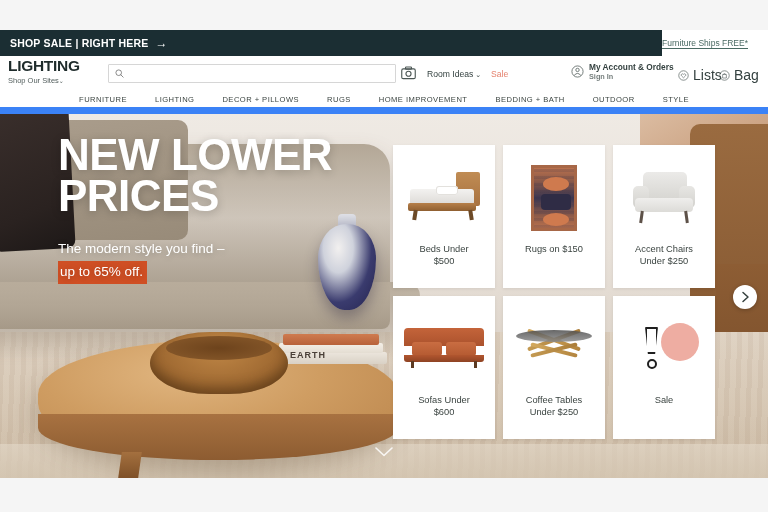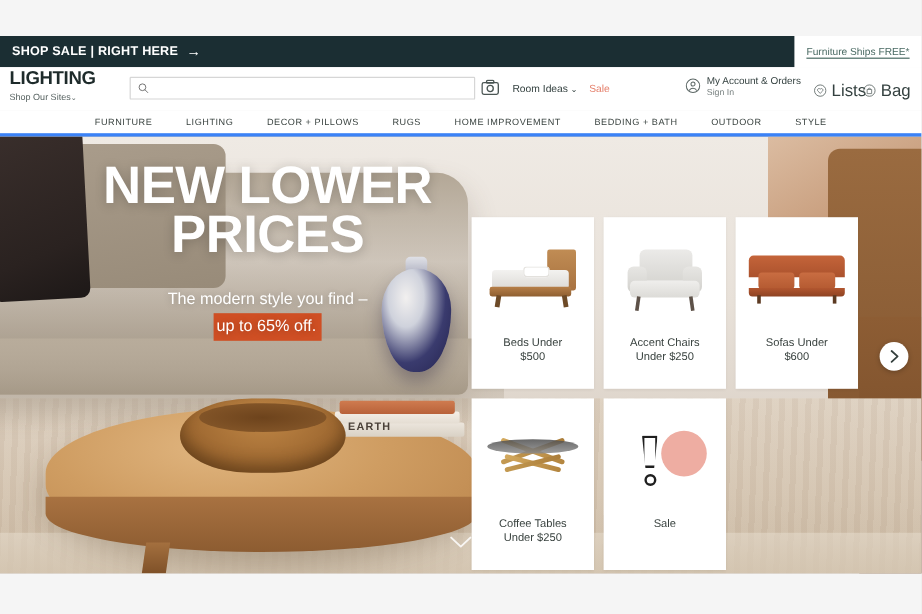--- a/index.html
+++ b/index.html
@@ -28,21 +28,21 @@
     position:absolute; left:0; top:0; width:662px; height:26px;
     background:#1b2e33;
     display:flex; align-items:center; padding-left:10px;
   }
   .promo-dark-text {
     color:#ffffff; font-size:10.5px; font-weight:700; letter-spacing:0.2px;
     white-space:nowrap;
   }
   .promo-arrow { color:#ffffff; font-size:12px; margin-left:7px; line-height:1; }
   .promo-right {
-    position:absolute; right:10px; top:0; height:26px;
+    position:absolute; right:20px; top:0; height:26px;
     display:flex; align-items:center;justify-content:center;
   }
   .promo-right-text {
     color:#4a6a63; font-size:8.5px; text-decoration:underline;
     text-underline-offset:2px; white-space:nowrap;
   }
 
   
   .header {
     position:absolute; left:0; top:56px; width:768px; height:36px;
@@ -79,35 +79,35 @@
     font-size:8.6px; color:#33403f; white-space:nowrap;
   }
   .room-ideas .car { font-size:7px; margin-left:2px; }
   .sale-link {
     position:absolute; left:491px; top:69px;
     font-size:8.6px; color:#e5816d; white-space:nowrap;
   }
 
   .acct-group { position:absolute; left:571px; top:63px; display:flex; align-items:center; }
   .acct-icon { width:13px; height:13px; margin-right:5px; flex:0 0 auto; }
-  .acct-lines { line-height:1.15; }
+  .acct-lines { line-height:1.15;font-weight:bold; }
   .acct-title { font-size:8.3px; color:#33403f; white-space:nowrap; }
   .acct-sub { font-size:7.3px; color:#767f7e; white-space:nowrap; }
 
   .lists-group { position:absolute; left:678px; top:67px; display:flex; align-items:center; }
   .bag-group  { position:absolute; left:719px; top:67px; display:flex; align-items:center; }
   .mini-icon { width:11px; height:11px; margin-right:4px; flex:0 0 auto; }
   .mini-label { font-size:14px; color:#33403f; }
 
   
   .nav {
     position:absolute; left:0; top:92px; width:768px; height:22px;
     background:#ffffff;
     display:flex; align-items:center; justify-content:center; gap:0;
-    border-bottom:3px solid #3b82f6;
+    border-bottom:7px solid #3b82f6;
   }
   .nav-item {
     font-size:7.6px; color:#39423f; letter-spacing:0.45px;
     white-space:nowrap; padding:0 14px;
   }
 
   
   .hero {
     position:absolute; left:0; top:114px; width:768px; height:364px;
     overflow:hidden;
@@ -214,41 +214,40 @@
     position:absolute; left:338px; top:100px; width:18px; height:18px;
     background:linear-gradient(180deg,#dfe0e6,#aeb1c2);
     border-radius:4px 4px 0 0;
   }
   .rug-hint {
     position:absolute; left:0; top:330px; width:768px; height:34px;
     background:linear-gradient(180deg, rgba(230,220,205,.55), rgba(214,200,180,.8));
   }
 
   
-  .hero-copy { position:absolute; left:58px; top:20px; width:330px;text-align:center; }
+  .hero-copy { position:absolute; left:58px; top:20px; width:330px; }
   .hero-h1 {
     font-size:44px; font-weight:700; line-height:0.94; color:#ffffff;
     letter-spacing:-0.5px; text-shadow:0 2px 10px rgba(0,0,0,.22);
   }
   .hero-sub {
     margin-top:22px; font-size:13.5px; color:#ffffff; line-height:1.45;
     text-shadow:0 1px 6px rgba(0,0,0,.25);
   }
   .hero-hl {
     display:inline-block; background:#cf4f24; color:#ffffff;
     padding:1px 4px 2px 2px; margin-top:3px;
   }
 
   
   .cards {
     position:absolute; left:393px; top:31px;
     display:grid; grid-template-columns:repeat(3,102px);
     grid-template-rows:repeat(2,143px);
     gap:8px;
-    margin-top:36px;
   }
   .card {
     background:#ffffff;
     display:flex; flex-direction:column; align-items:center;
     justify-content:flex-start;
     padding:10px 6px 8px;
     box-shadow:0 1px 3px rgba(0,0,0,.08);
   }
   .card-art {
     width:86px; height:86px;
@@ -487,20 +486,32 @@
             <div class="bed-l1"></div>
               <div class="bed-l2"></div>
           </div>
         </div>
         <div class="card-label">
           <div>Beds Under</div>
           <div>$500</div>
         </div>
       </div>
 
+      <div class="card">
+        <div class="card-art">
+          <div class="ill-rug">
+            <div class="rug-d1"></div>
+              <div class="rug-d2"></div>
+              <div class="rug-d3"></div>
+          </div>
+        </div>
+        <div class="card-label">
+          <div>Rugs on $150</div>
+        </div>
+      </div>
 
       <div class="card">
         <div class="card-art">
           <div class="ill-chair">
             <div class="ch-back"></div>
               <div class="ch-arm1"></div>
               <div class="ch-arm2"></div>
             <div class="ch-seat"></div>
               <div class="ch-l1"></div>
               <div class="ch-l2"></div>

